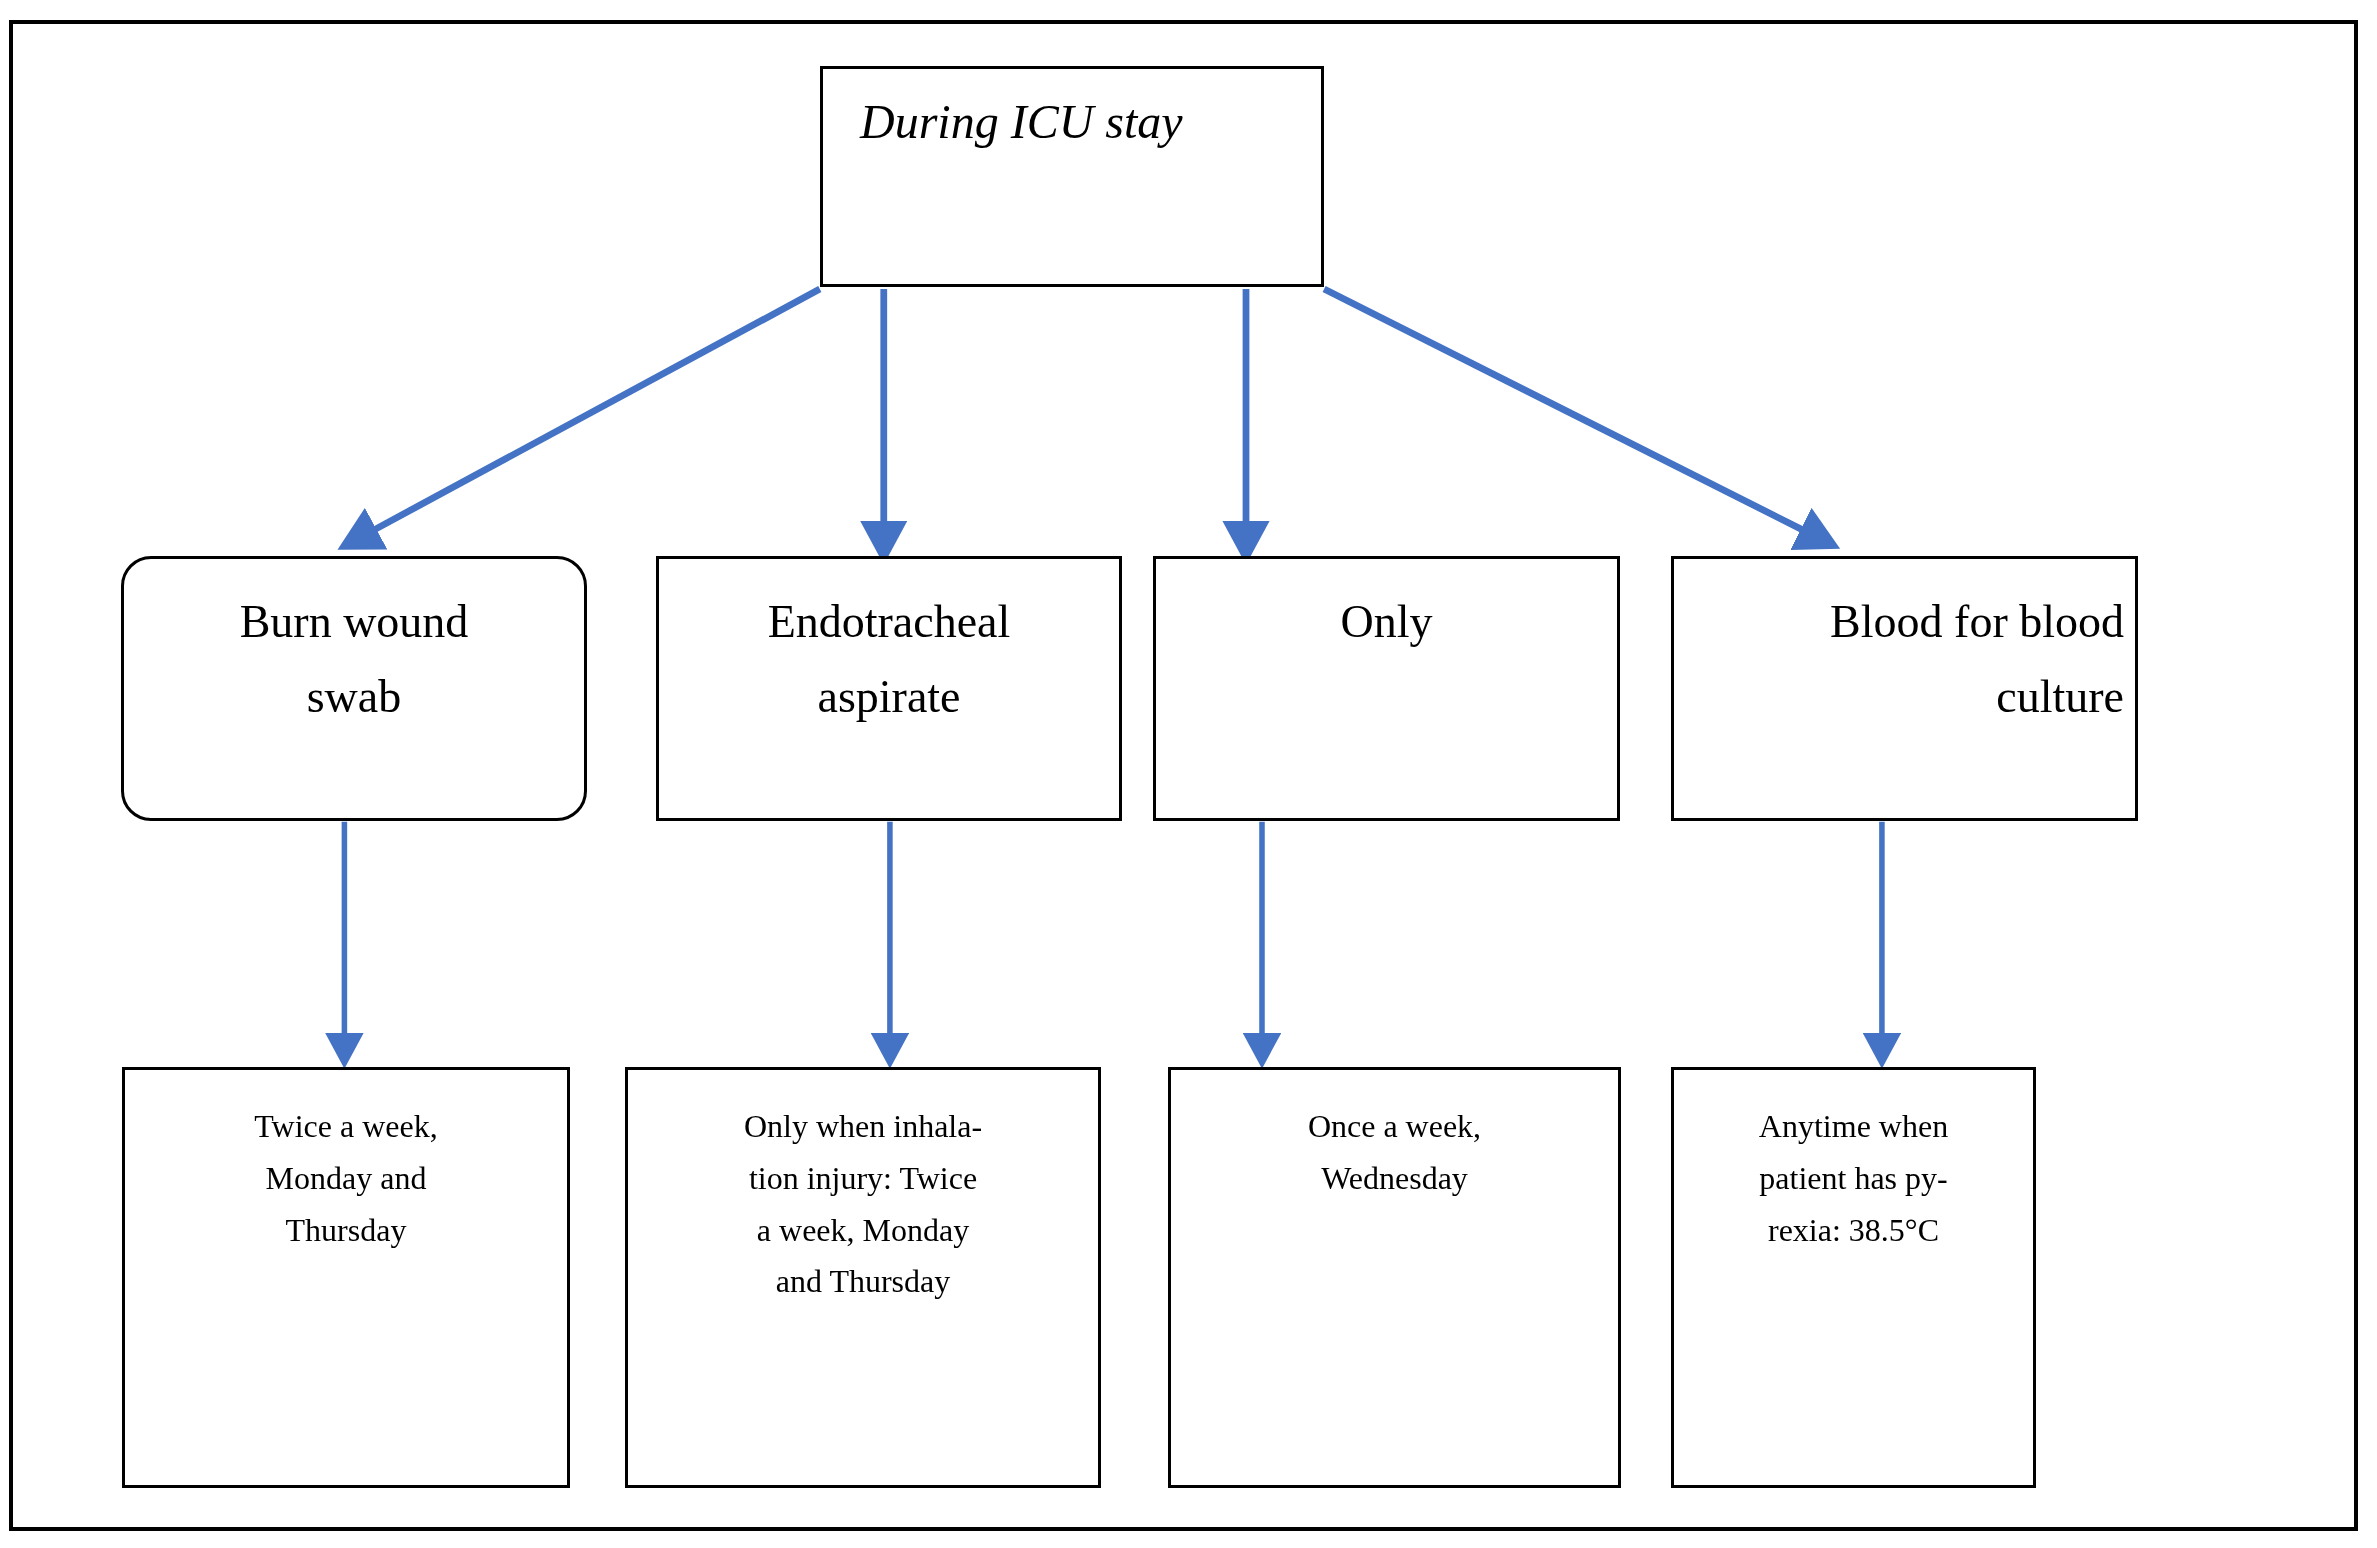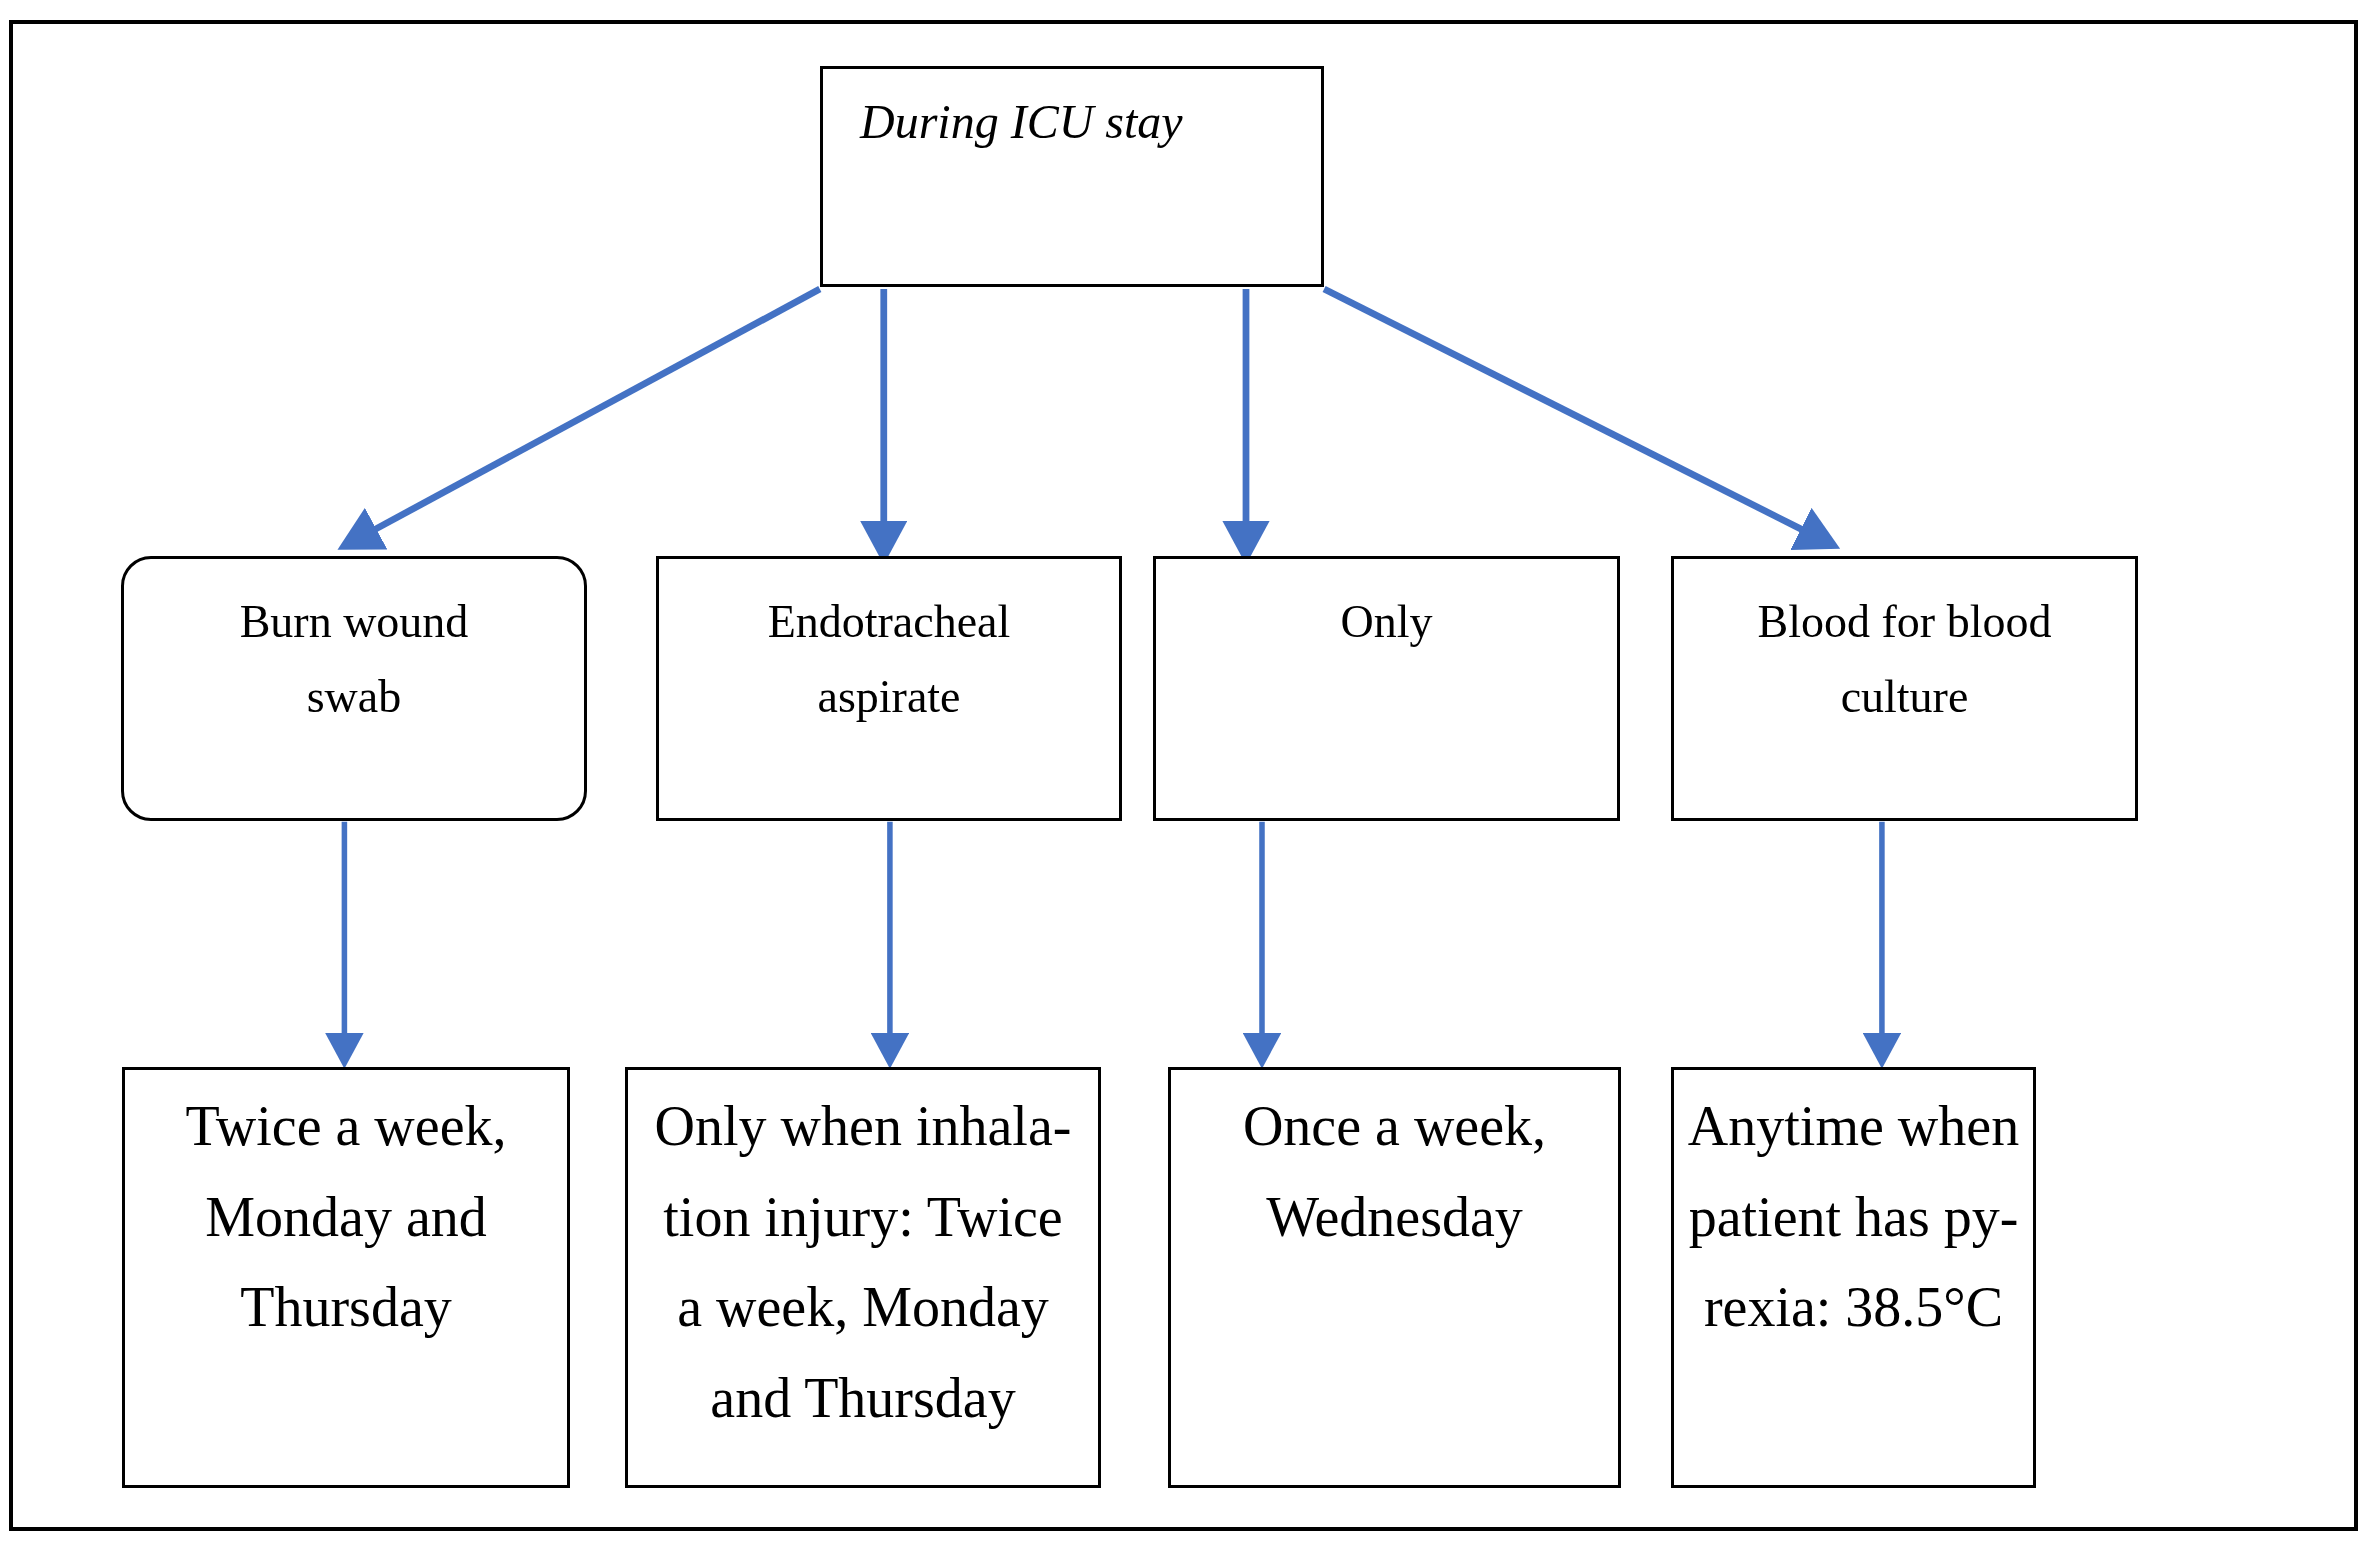--- a/index.html
+++ b/index.html
@@ -66,32 +66,32 @@
     align-items: flex-start;
   }
   .node-specimen .node-text {
     font-size: 46px;
     line-height: 1.62;
     padding-top: 26px;
   }
   #node-specimen-0 { left: 121px;  width: 466px; border-radius: 30px; }
   #node-specimen-1 { left: 656px; width: 466px; }
   #node-specimen-2 { left: 1153px; width: 467px; }
-  #node-specimen-3 { left: 1671px; width: 467px; }
+  #node-specimen-3 { left: 1671px; width: 467px; text-align: right; }
 
   
   .node-frequency {
     top: 1067px;
     height: 421px;
     align-items: flex-start;
   }
   .node-frequency .node-text {
-    font-size: 56px;
+    font-size: 32px;
     line-height: 1.62;
-    padding-top: 11px;
+    padding-top: 31px;
   }
   #node-frequency-0 { left: 122px;  width: 448px; }
   #node-frequency-1 { left: 625px; width: 476px; }
   #node-frequency-2 { left: 1168px; width: 453px; }
   #node-frequency-3 { left: 1671px; width: 365px; }
 
   
   #connectors {
     position: absolute;
     left: 0;

